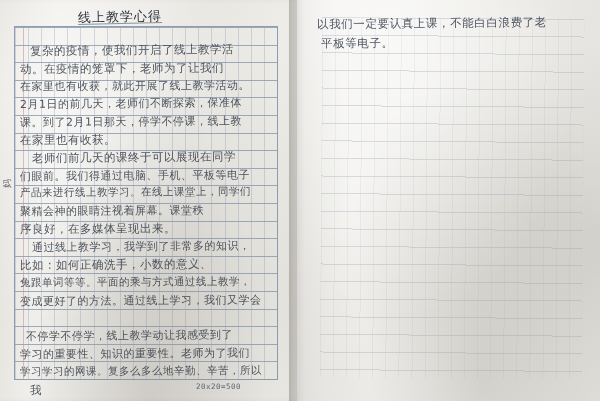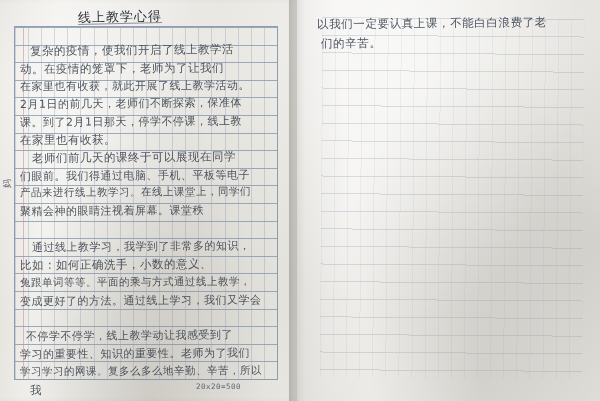--- a/index.html
+++ b/index.html
@@ -201,37 +201,38 @@
     <div class="hw-line" style="top:62px;  left:20px; transform:rotate(-0.4deg);">动。在疫情的笼罩下，老师为了让我们</div>
     <div class="hw-line" style="top:79px;  left:20px; transform:rotate(-0.3deg); font-size:11px;">在家里也有收获，就此开展了线上教学活动。</div>
     <div class="hw-line" style="top:97px;  left:20px; transform:rotate(-0.5deg); font-size:11px;">2月1日的前几天，老师们不断探索，保准体</div>
     <div class="hw-line" style="top:115px; left:20px; transform:rotate(-0.4deg); font-size:11px;">课。到了2月1日那天，停学不停课，线上教</div>
     <div class="hw-line" style="top:133px; left:20px; transform:rotate(-0.3deg);">在家里也有收获。</div>
 
     <div class="hw-line" style="top:151px; left:32px; transform:rotate(-0.5deg);">老师们前几天的课终于可以展现在同学</div>
     <div class="hw-line" style="top:169px; left:20px; transform:rotate(-0.4deg); font-size:11px;">们眼前。我们得通过电脑、手机、平板等电子</div>
     <div class="hw-line" style="top:186px; left:20px; transform:rotate(-0.3deg); font-size:10.5px;">产品来进行线上教学习。在线上课堂上，同学们</div>
     <div class="hw-line" style="top:204px; left:20px; transform:rotate(-0.4deg); font-size:11px;">聚精会神的眼睛注视着屏幕。课堂秩</div>
+    <div class="hw-line" style="top:222px; left:20px; transform:rotate(-0.3deg);">序良好，在多媒体呈现出来。</div>
 
     <div class="hw-line" style="top:240px; left:32px; transform:rotate(-0.5deg); font-size:11px;">通过线上教学习，我学到了非常多的知识，</div>
     <div class="hw-line" style="top:258px; left:20px; transform:rotate(-0.4deg);">比如：如何正确洗手，小数的意义、</div>
     <div class="hw-line" style="top:276px; left:20px; transform:rotate(-0.3deg); font-size:10.5px;">兔跟单词等等。平面的乘与方式通过线上教学，</div>
     <div class="hw-line" style="top:294px; left:20px; transform:rotate(-0.4deg); font-size:11px;">变成更好了的方法。通过线上学习，我们又学会</div>
 
     <div class="hw-line" style="top:329px; left:26px; transform:rotate(-0.5deg); font-size:11px;">不停学不停学，线上教学动让我感受到了</div>
     <div class="hw-line" style="top:347px; left:20px; transform:rotate(-0.4deg); font-size:11px;">学习的重要性、知识的重要性。老师为了我们</div>
     <div class="hw-line" style="top:365px; left:20px; transform:rotate(-0.3deg); font-size:10.5px;">学习学习的网课。复多么多么地辛勤、辛苦，所以</div>
     <div class="hw-line" style="top:383px; left:30px; transform:rotate(-0.3deg);">我</div>
 
     <div class="footer-stamp">20x20=500</div>
   </div>
 
   <div class="right-sheet">
     <div class="right-grid">
       <div class="right-grid-vert"></div>
     </div>
 
     <div class="hw-right" style="left:20px; top:16px; transform:rotate(-0.5deg);">以我们一定要认真上课，不能白白浪费了老</div>
-    <div class="hw-right" style="left:24px; top:36px; transform:rotate(-0.4deg);">们的辛苦。</div>
+    <div class="hw-right" style="left:24px; top:36px; transform:rotate(-0.4deg);">平板等电子。</div>
   </div>
 
   <div class="seam"></div>
 </div>
 
 </body></html>

